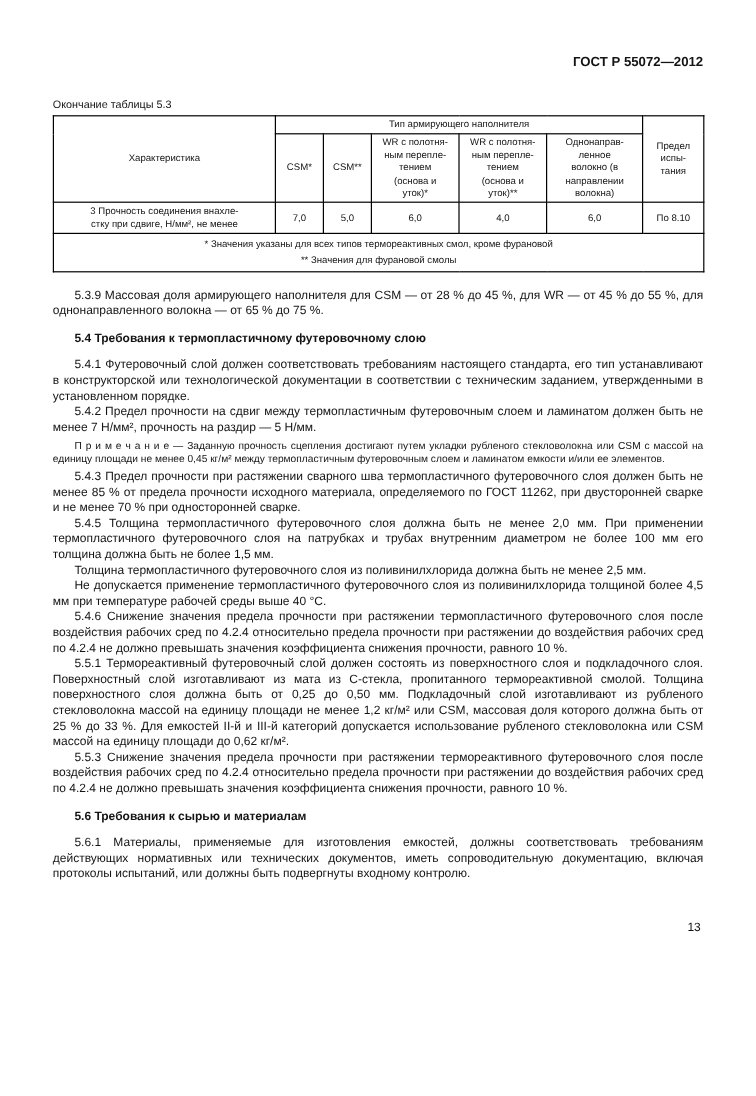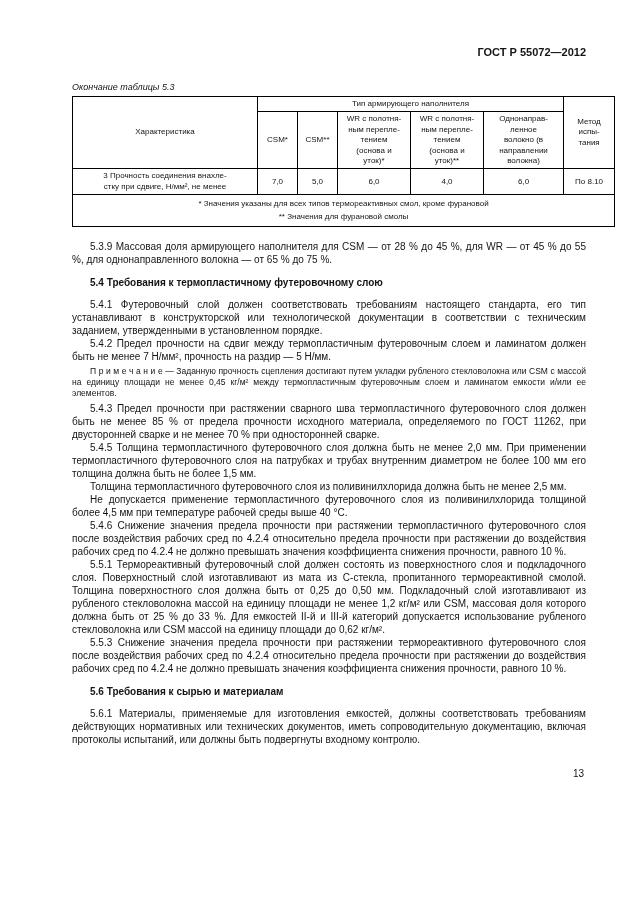--- a/index.html
+++ b/index.html
@@ -3,25 +3,25 @@
 <meta charset="utf-8">
 <style>
   * { box-sizing: border-box; }
   html, body { margin: 0; padding: 0; background: #ffffff; }
   .page {
     width: 630px; height: 827px;
     background: #ffffff;
     font-family: "Liberation Sans", sans-serif;
     color: #141414;
     position: relative;
-    padding: 46px 44px 0 72px;
+    padding: 46px 44px 0 44px;
     overflow: hidden;
   }
   .doc-code { text-align: right; font-weight: bold; font-size: 11px; }
-  .caption { font-style: italic; font-size: 9px; margin-top: 24px; margin-bottom: 4px; }
+  .caption { font-size: 9px; margin-top: 24px; margin-bottom: 4px; }
 
   table.std { border-collapse: collapse; width: 100%; table-layout: fixed; }
   table.std td {
     border: 1px solid #000;
     font-size: 8px;
     text-align: center;
     vertical-align: middle;
     padding: 2px 2px;
     line-height: 1.3;
   }
@@ -60,21 +60,21 @@
       <col style="width:40px">
       <col style="width:73px">
       <col style="width:73px">
       <col style="width:80px">
       <col style="width:51px">
     </colgroup>
     <tbody>
         <tr>
       <td class="char-h" rowspan="2">Характеристика</td>
       <td colspan="5">Тип армирующего наполнителя</td>
-      <td class="pre" rowspan="2">Метод
+      <td class="pre" rowspan="2">Предел
 испы-
 тания</td>
     </tr>
     <tr>
       <td class="pre">CSM*</td>
       <td class="pre">CSM**</td>
       <td class="pre">WR с полотня-
 ным перепле-
 тением
 (основа и

